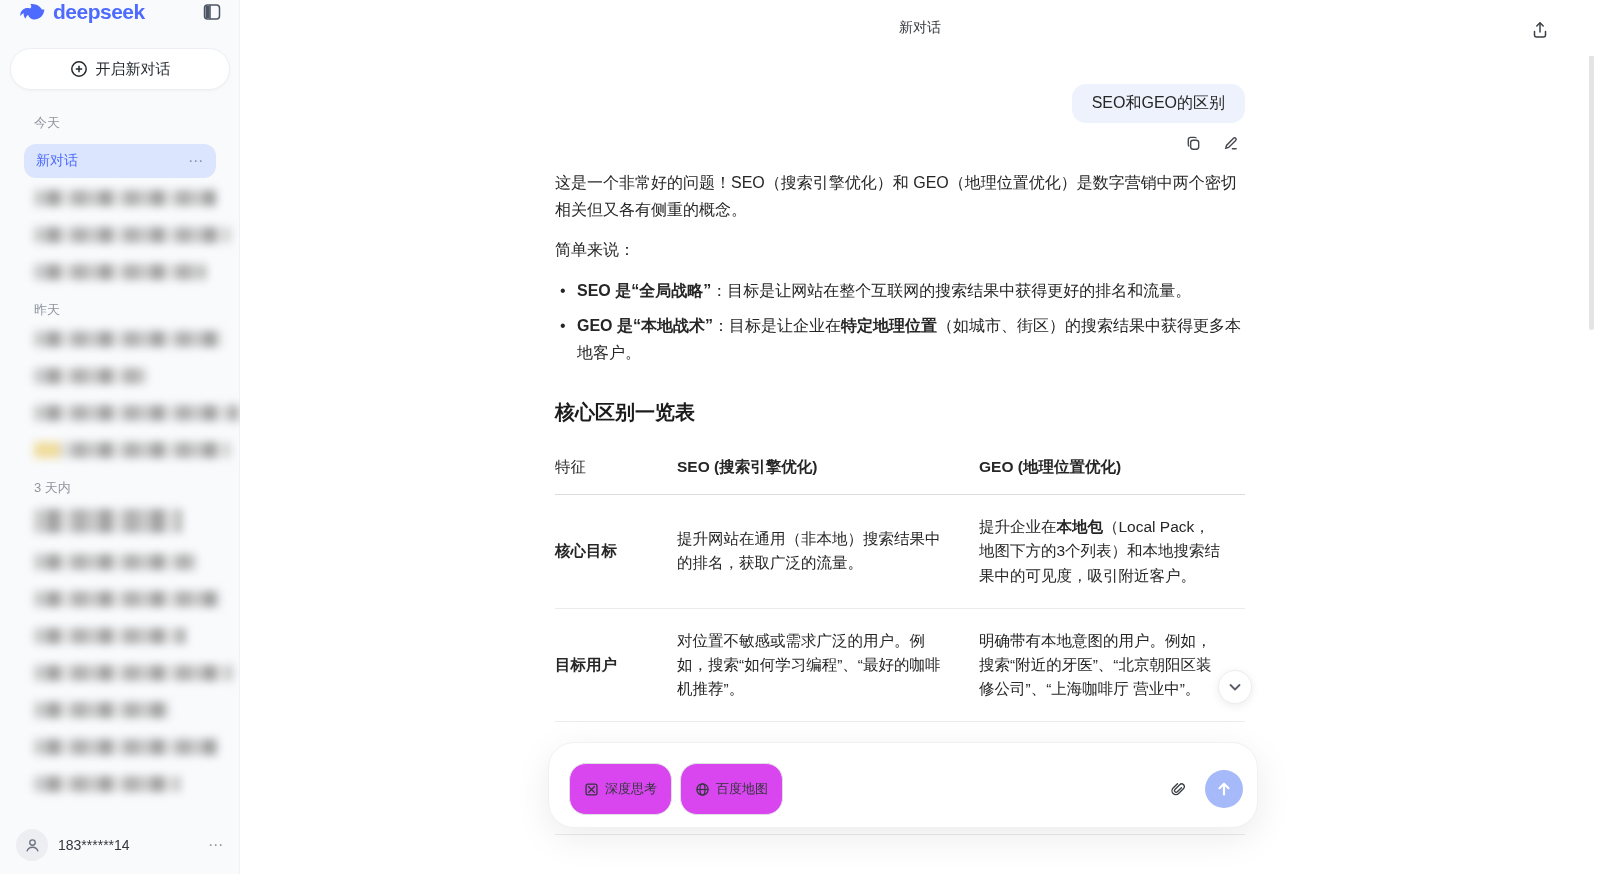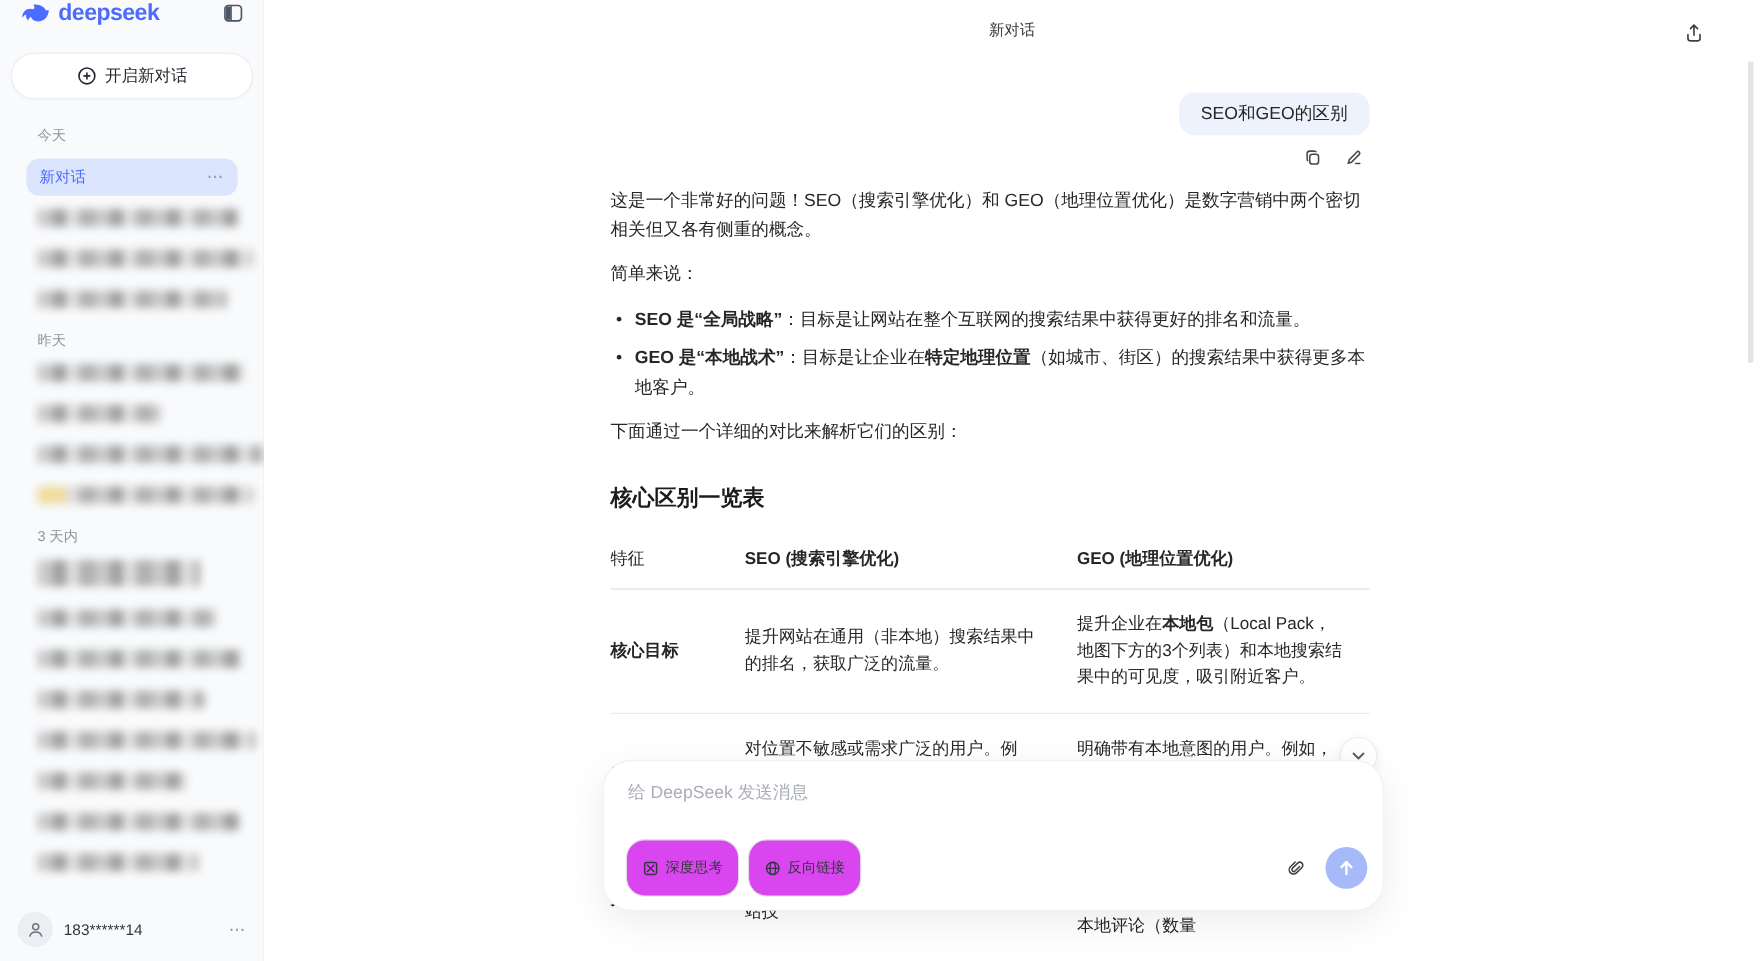--- a/index.html
+++ b/index.html
@@ -183,21 +183,20 @@
           </button>
         </div>
 
         <div class="assistant" id="assistant">
             <p><span>这是一个非常好的问题！SEO（搜索引擎优化）和 GEO（地理位置优化）是数字营销中两个密切相关但又各有侧重的概念。</span></p>
             <p><span>简单来说：</span></p>
             <ul>
               <li><strong>SEO 是“全局战略”</strong><span>：目标是让网站在整个互联网的搜索结果中获得更好的排名和流量。</span></li>
               <li><strong>GEO 是“本地战术”</strong><span>：目标是让企业在</span><strong>特定地理位置</strong><span>（如城市、街区）的搜索结果中获得更多本地客户。</span></li>
             </ul>
-            <p><span>下面通过一个详细的对比来解析它们的区别：</span></p>
             <h3><span>核心区别一览表</span></h3>
           </div>
 
         <table class="cmp-table" id="cmp-table">
           <colgroup>
               <col class="c1">
               <col class="c2">
               <col>
             </colgroup>
           <thead>
@@ -228,40 +227,39 @@
       </div>
     </div>
 
     <button class="scroll-down">
       <svg width="16" height="16" viewBox="0 0 16 16" fill="none" stroke="currentColor" stroke-width="1.8" stroke-linecap="round" stroke-linejoin="round">
           <path d="M3.5 6 8 10.5 12.5 6"></path>
         </svg>
     </button>
 
     <div class="composer">
-      <textarea placeholder="给 DeepSeek 发送消息" style=""></textarea>
       <div class="c-row">
         <button class="pill">
           <span>
             <svg width="15" height="15" viewBox="0 0 16 16" fill="none" stroke="#33373D" stroke-width="1.4">
                 <rect x="2.2" y="2.2" width="11.6" height="11.6" rx="2"></rect>
                 <path d="M4.5 4.5l7 7M11.5 4.5l-7 7"></path>
               </svg>
           </span>
           <span>深度思考</span>
         </button>
         <button class="pill">
           <span>
             <svg width="15" height="15" viewBox="0 0 16 16" fill="none" stroke="#33373D" stroke-width="1.3">
                 <circle cx="8" cy="8" r="6"></circle>
                 <ellipse cx="8" cy="8" rx="2.7" ry="6"></ellipse>
                 <path d="M2 8h12"></path>
               </svg>
           </span>
-          <span>反向链接</span>
+          <span>百度地图</span>
         </button>
         <div class="c-spacer"></div>
         <button class="clip-btn">
           <svg width="18" height="18" viewBox="0 0 20 20" fill="none" stroke="currentColor" stroke-width="1.5" stroke-linecap="round">
               <path d="M13.8 8.5l-4.6 4.6a1.8 1.8 0 0 1-2.6-2.6l5.3-5.3a3 3 0 0 1 4.3 4.3l-5.5 5.5a4.3 4.3 0 0 1-6.1-6.1l4.8-4.8"></path>
             </svg>
         </button>
         <button class="send-btn">
           <svg width="18" height="18" viewBox="0 0 18 18" fill="none" stroke="#fff" stroke-width="2.2" stroke-linecap="round" stroke-linejoin="round">
               <path d="M9 14.5V4"></path>

